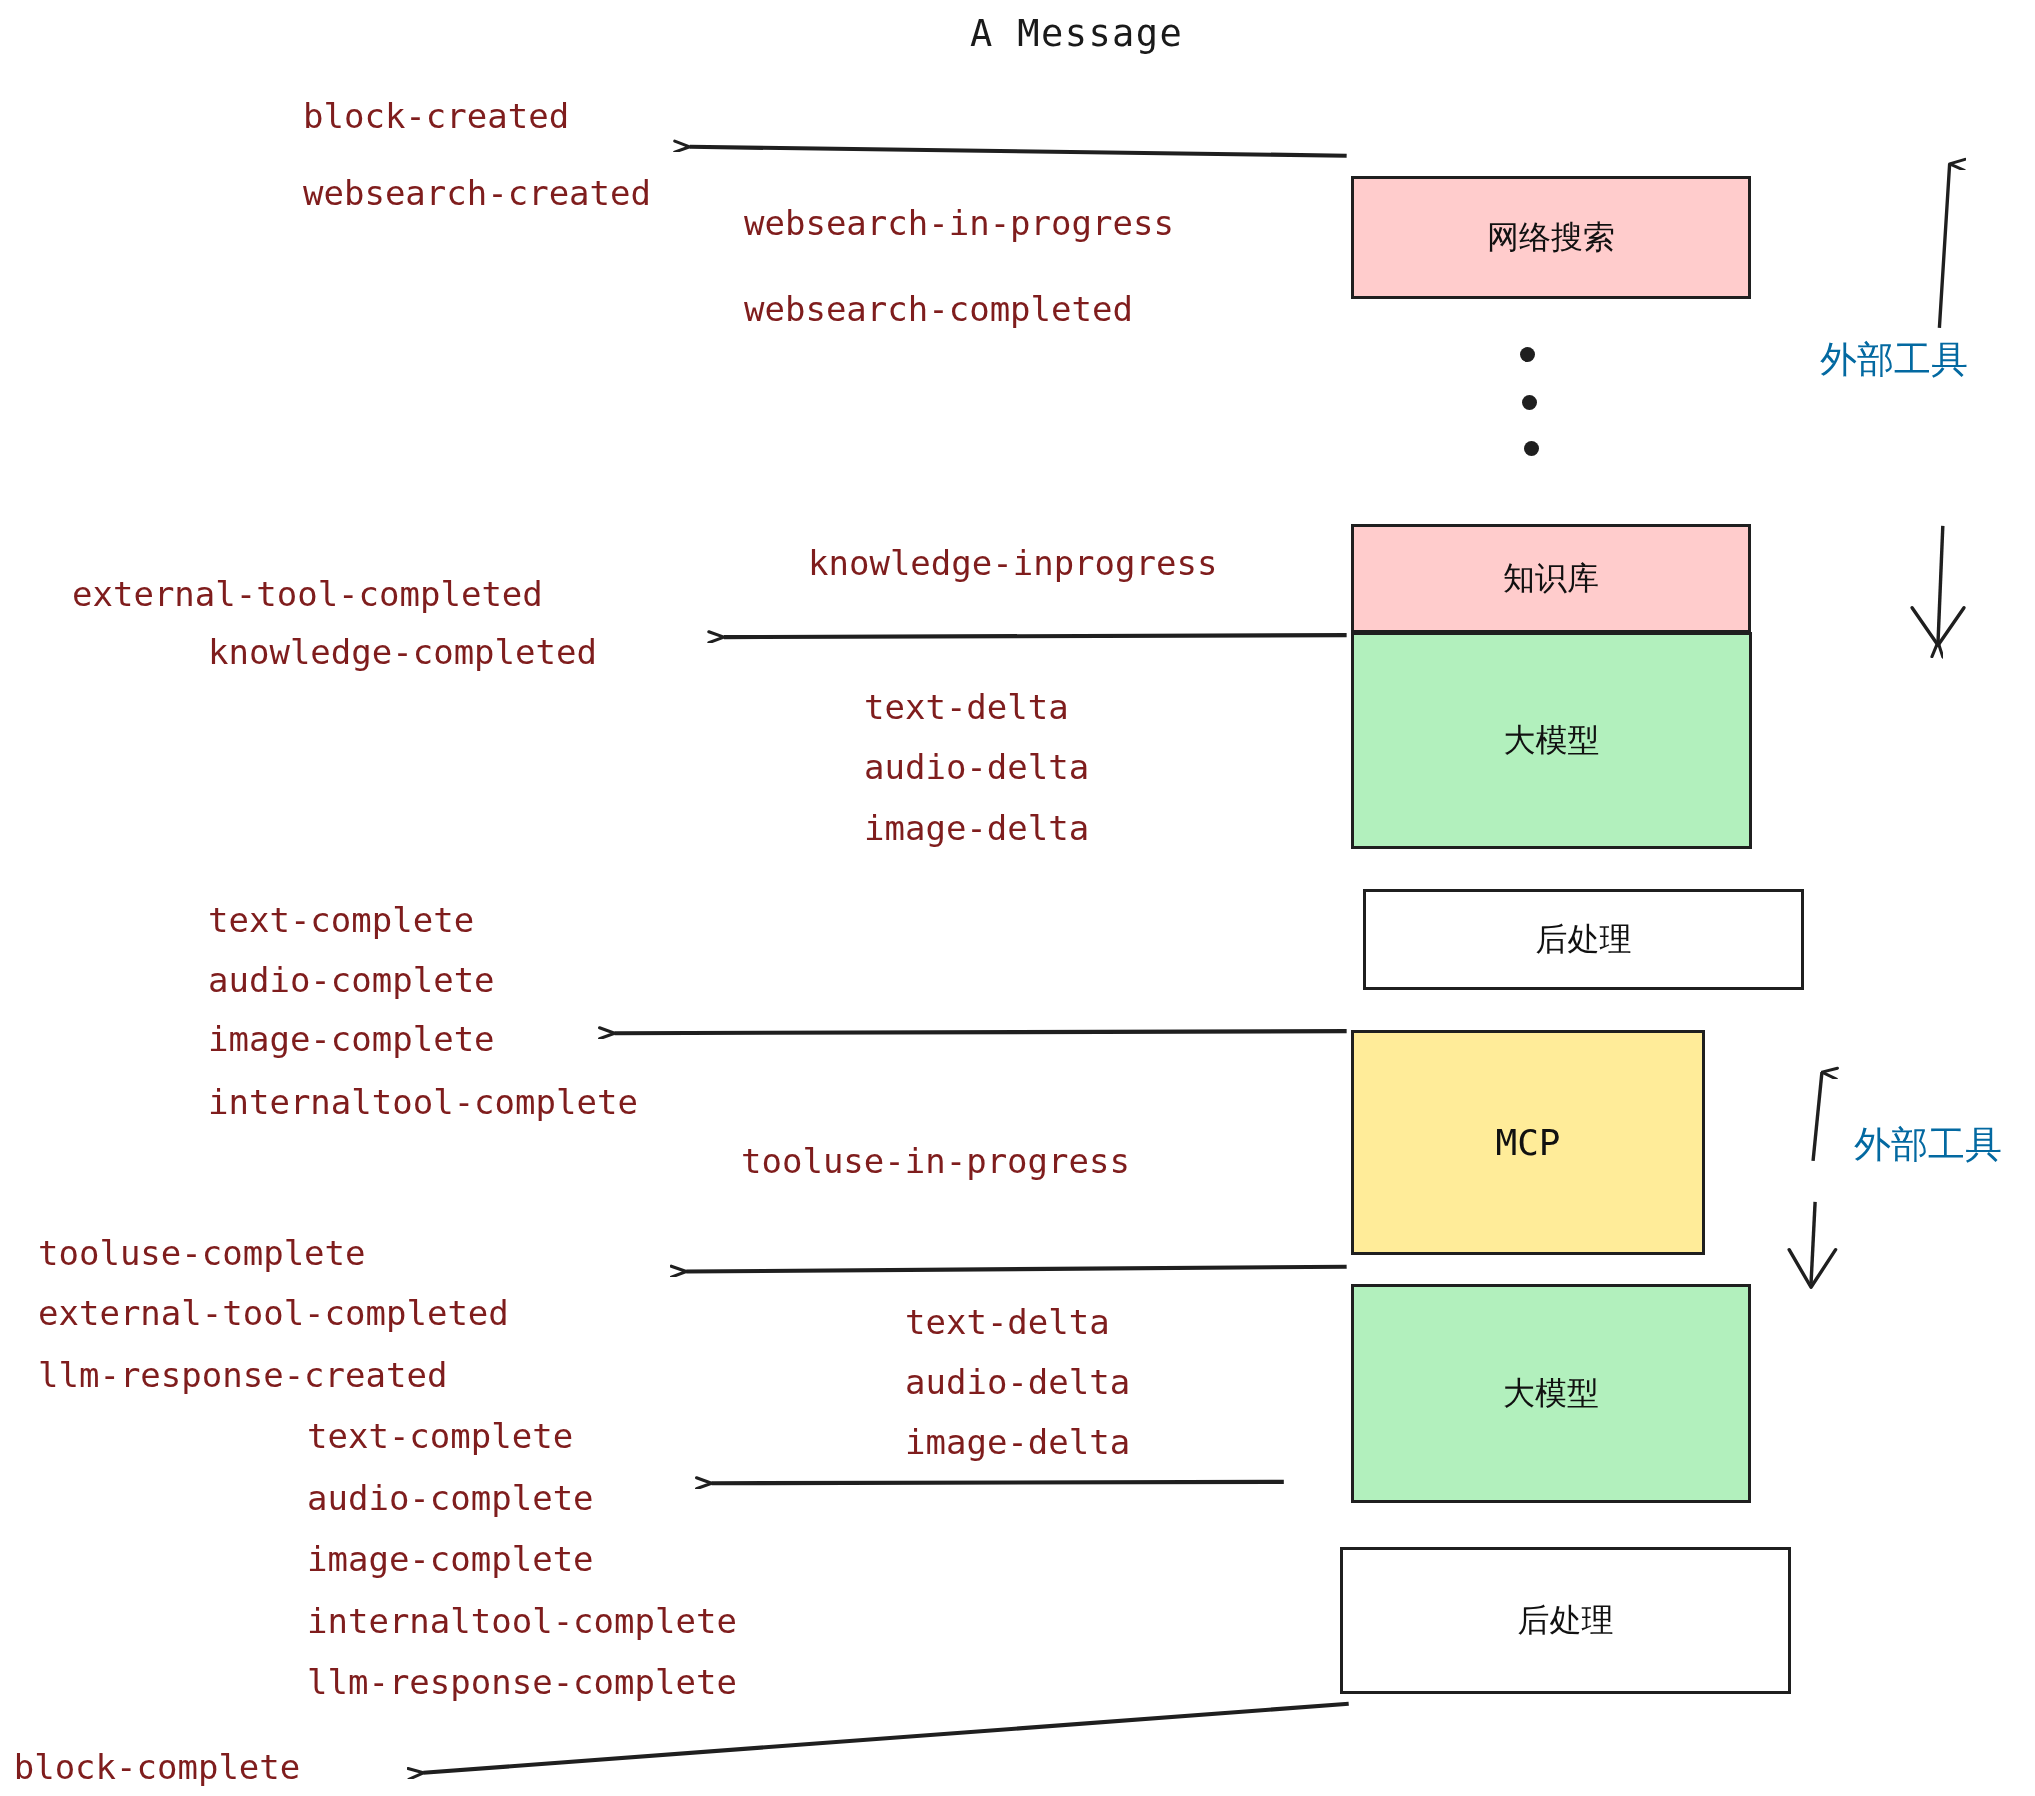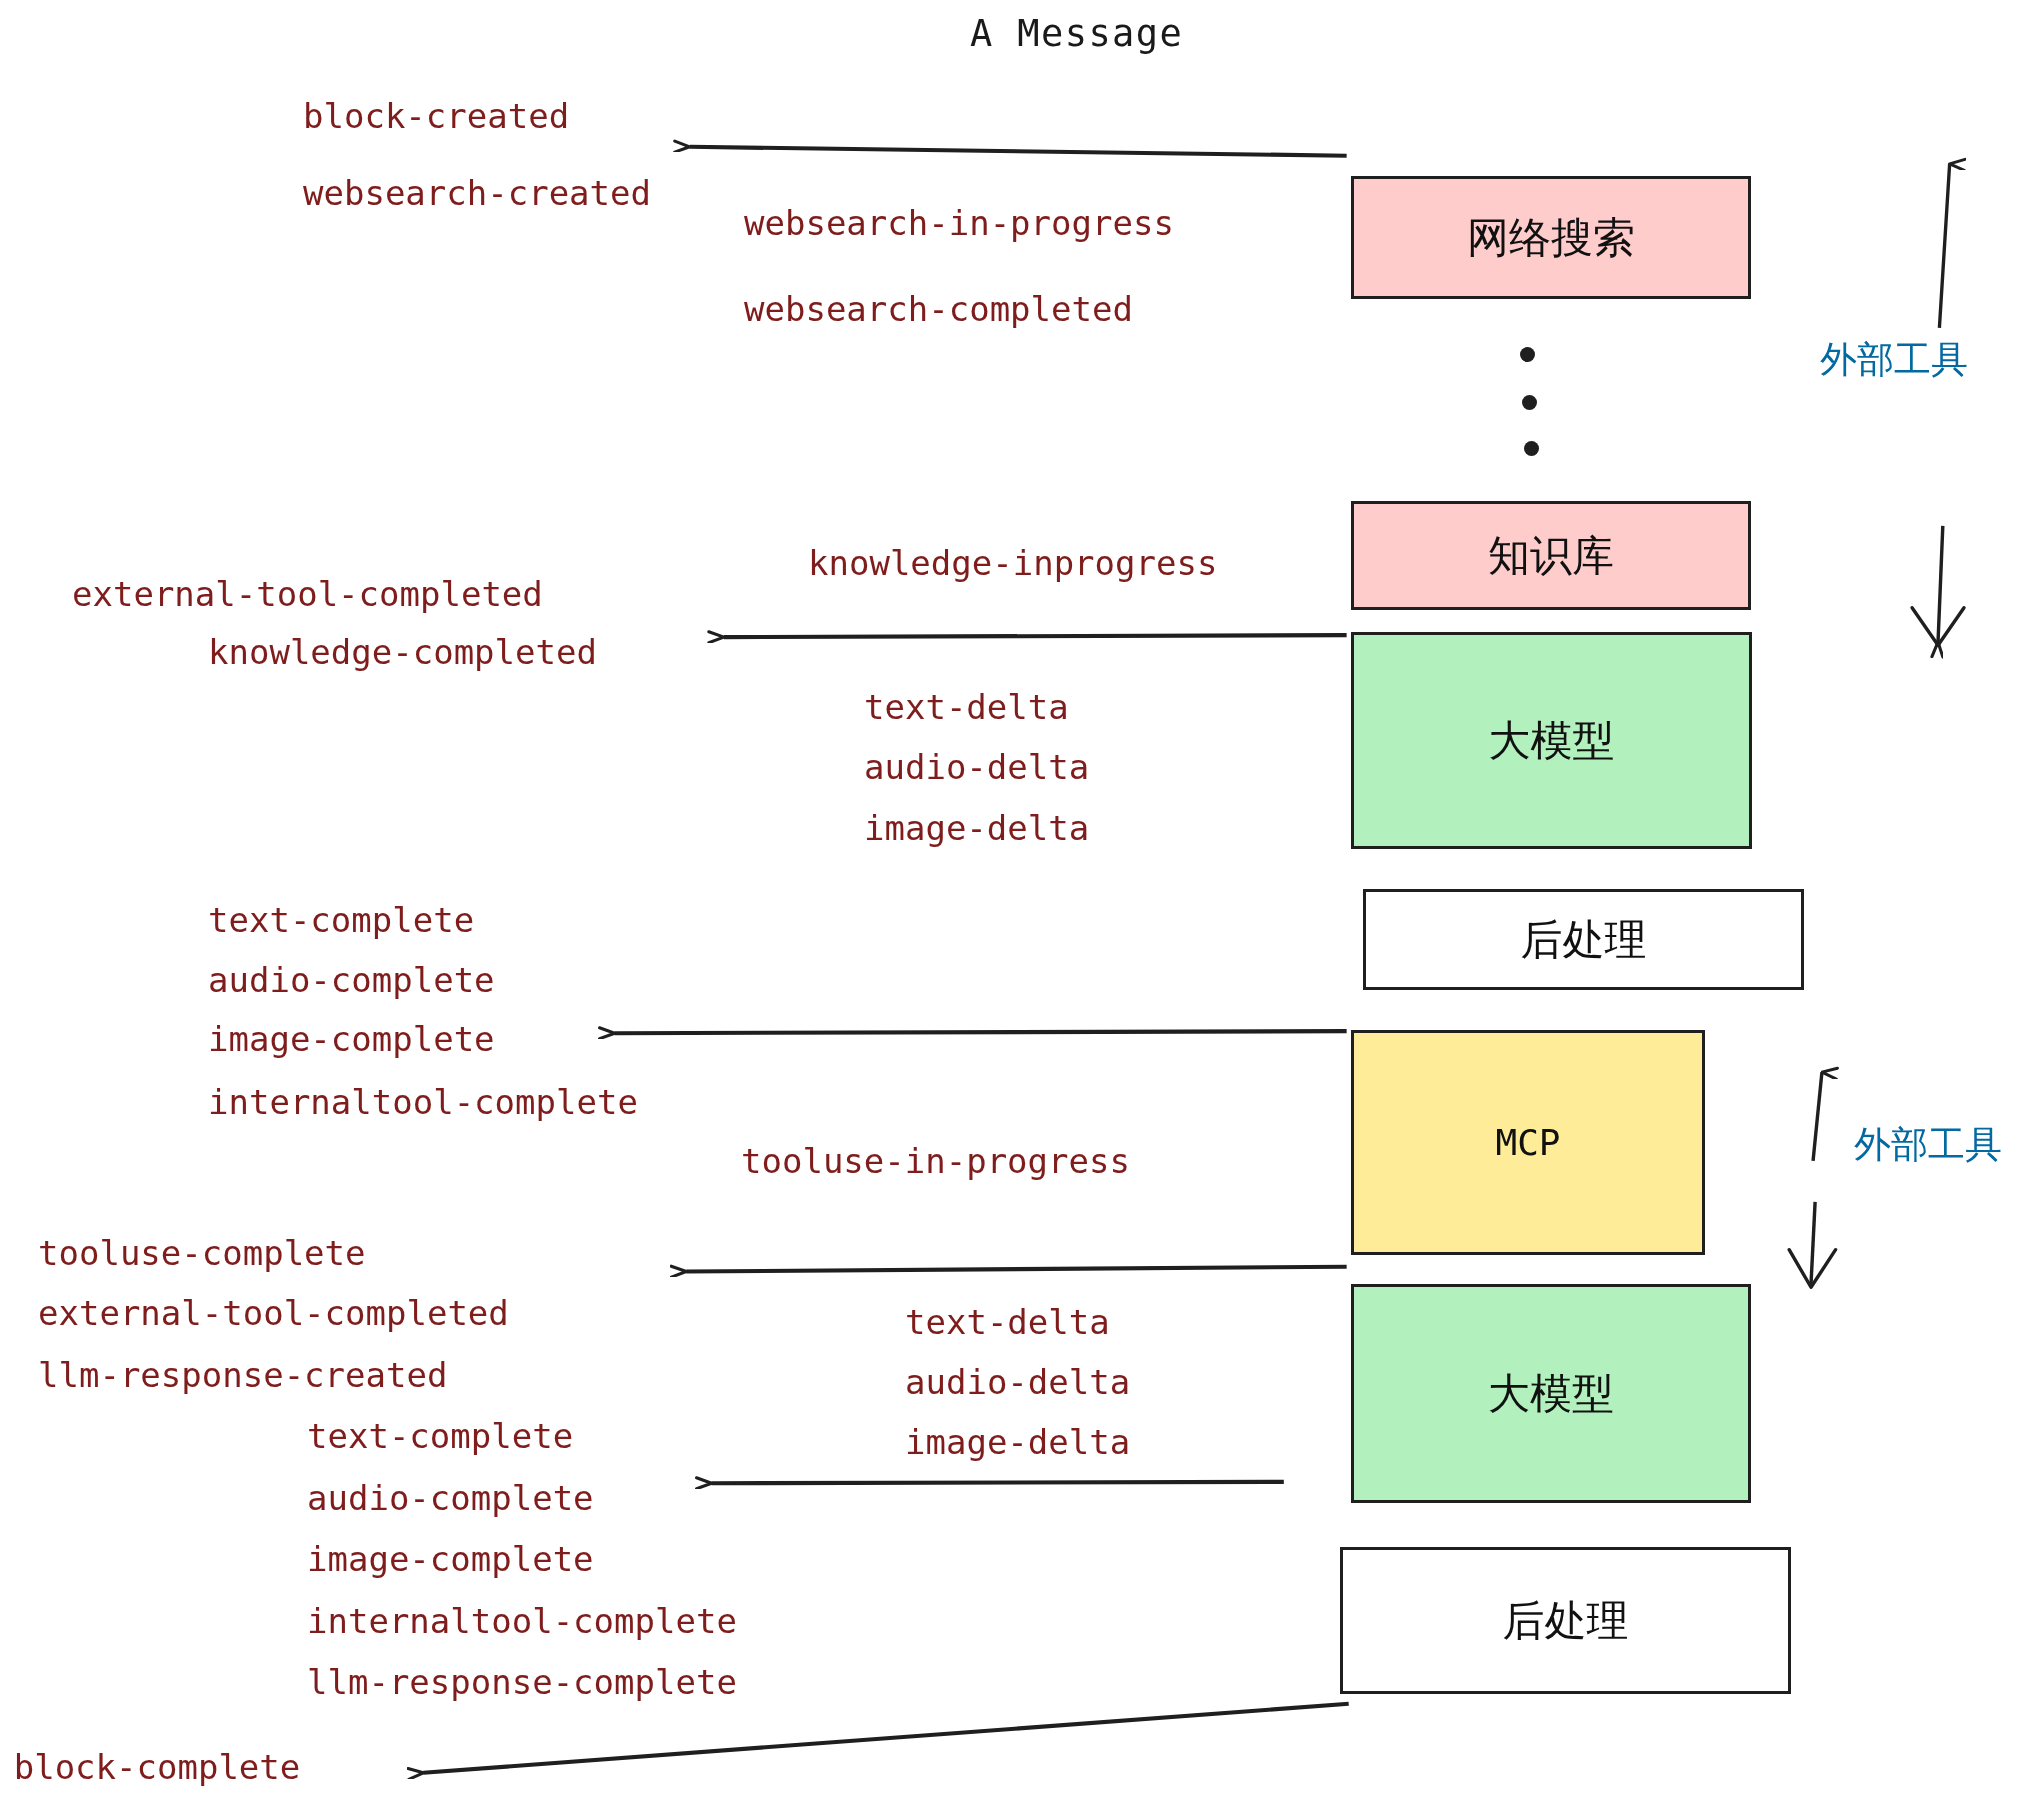--- a/index.html
+++ b/index.html
@@ -40,21 +40,21 @@
   }
 
   
   .box {
     box-sizing: border-box;
     border: 3.4px solid #1f1f1f;
     display: flex;
     align-items: center;
     justify-content: center;
     font-family: Liberation Sans, sans-serif;
-    font-size: 42px;
+    font-size: 32px;
     color: #111111;
   }
   .box.pink  { background: #ffcccc; }
   .box.green { background: #b2f0bd; }
   .box.yellow{ background: #ffec99; }
   .box.white { background: #ffffff; }
   .box.mcp   { font-size: 36px; font-family: "DejaVu Sans Mono","Liberation Mono",monospace; }
 
   
   .dot {
@@ -129,21 +129,21 @@
       <line x1="2655" y1="1700" x2="2668" y2="1570" stroke="#1f1f1f" stroke-width="5" marker-end="url(#ahu)"></line>
       <line x1="2658" y1="1760" x2="2652" y2="1880" stroke="#1f1f1f" stroke-width="5"></line>
       <path d="M 2620 1830 L 2652 1885 L 2688 1830" fill="none" stroke="#1f1f1f" stroke-width="5" stroke-linecap="round" stroke-linejoin="round"></path>
     </g>
   </svg>
 
   <div class="abs box pink" style="left:1351px; top:176px; width:400px; height:123px;">
     <span>网络搜索</span>
   </div>
 
-  <div class="abs box pink" style="left:1351px; top:501px; width:400px; height:109px;">
+  <div class="abs box pink" style="left:1351px; top:524px; width:400px; height:109px;">
     <span>知识库</span>
   </div>
 
   <div class="abs box green" style="left:1351px; top:632px; width:401px; height:217px;">
     <span>大模型</span>
   </div>
 
   <div class="abs box white" style="left:1363px; top:889px; width:441px; height:101px;">
     <span>后处理</span>
   </div>

